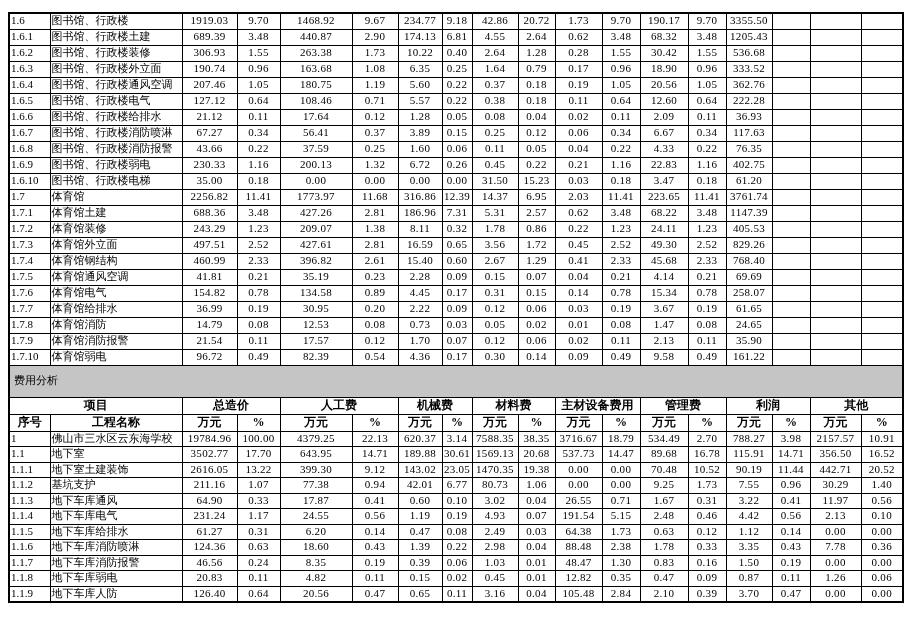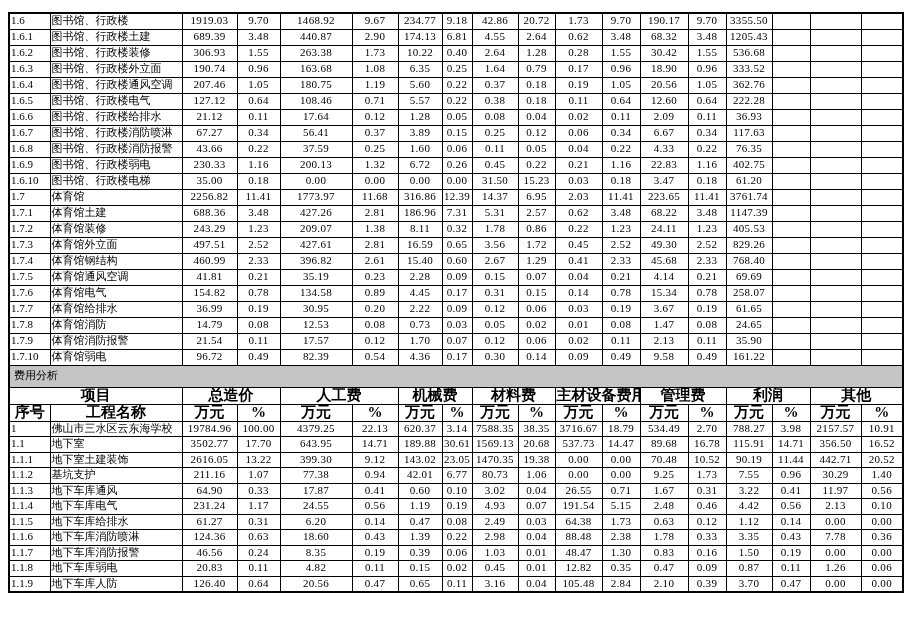--- a/index.html
+++ b/index.html
@@ -13,23 +13,23 @@
   }
   table.grid td{
     border:1px solid #000;font-size:11px;line-height:1.05;
     overflow:hidden;white-space:nowrap;padding:0 1px;
   }
   tr.trow{height:16px;}
   tr.brow{height:15.5px;}
   td.c-no{text-align:left;padding-left:3px;margin-top:48px;}
   td.c-name{text-align:left;padding-left:3px;}
   td.c-val{text-align:center;letter-spacing:0.3px;}
-  tr.band{height:22px;}
+  tr.band{height:32px;}
   tr.band td{background:#c5c5c5;text-align:left;padding-left:4px;font-size:11px;}
-  tr.h1 td,tr.h2 td{font-weight:bold;text-align:center;font-size:15px;}
+  tr.h1 td,tr.h2 td{font-weight:bold;text-align:center;font-size:12px;}
   tr.h1{height:17px;}
   tr.h2{height:17px;}
 </style>
 </head>
 <body>
 
 <table class="grid">
   <colgroup>
     <col style="width:41px">
       <col style="width:132px">

